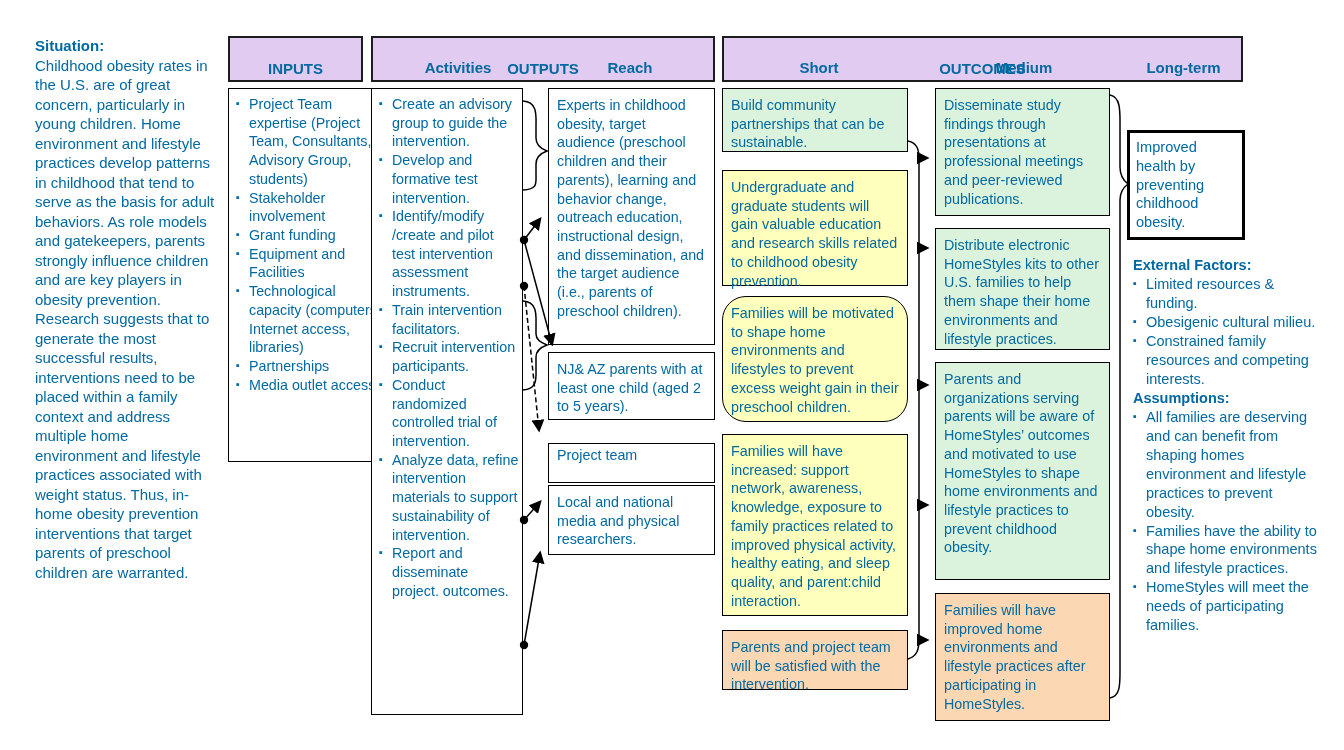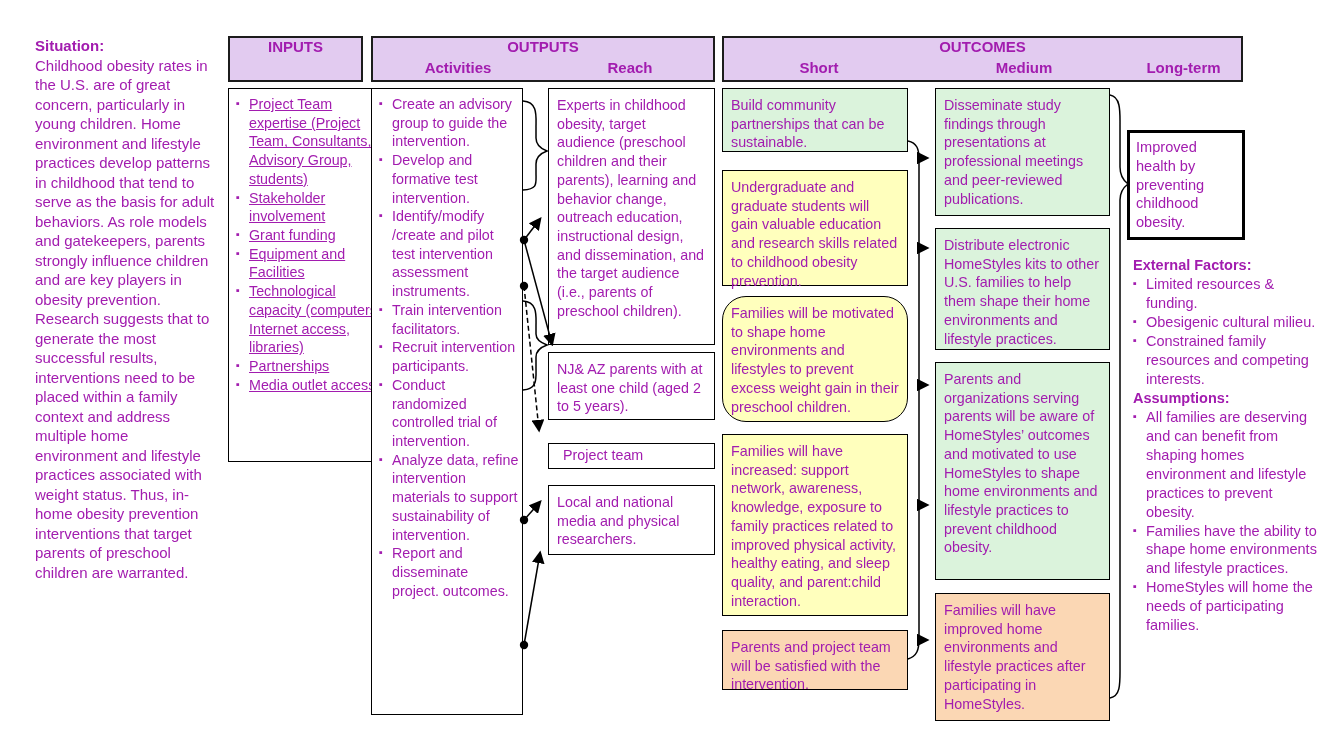--- a/index.html
+++ b/index.html
@@ -5,28 +5,28 @@
   :root{
     --purple:#e2cbf0;
     --green:#dbf3dc;
     --yellow:#ffffbd;
     --orange:#fbd7b4;
     --line:#000000;
   }
   html,body{margin:0;padding:0;background:#fff;}
   .canvas{
     position:relative;width:1344px;height:750px;background:#fff;
-    font-family:"Liberation Sans",sans-serif;color:#a21caf;overflow:hidden;
+    font-family:"Liberation Sans",sans-serif;color:#0369a1;overflow:hidden;
   }
   .box{position:absolute;box-sizing:border-box;border:1.6px solid var(--line);background:#fff;}
   .hdr{
     position:absolute;box-sizing:border-box;border:2px solid #1c1c1c;background:var(--purple);
     font-weight:bold;font-size:15px;text-align:center;
   }
-  .hdr .toplab{display:block;padding-top:0;}
+  .hdr .toplab{display:block;padding-top:22px;}
   .sublab{position:absolute;bottom:4px;font-weight:bold;font-size:15px;text-align:center;}
   .txt{font-size:14.3px;line-height:1.31;}
   .pad{padding:7px 8px;}
   .bullet-list{padding:6px 3px 6px 7px;}
   .bullet{position:relative;padding-left:13px;font-size:14.3px;line-height:1.31;}
   .bullet::before{content:"▪";position:absolute;left:0;top:1px;font-size:11px;}
   .green{background:var(--green);}
   .yellow{background:var(--yellow);}
   .orange{background:var(--orange);}
   .sidebox{position:absolute;font-size:14.5px;line-height:1.3;}
@@ -61,21 +61,21 @@
     <span class="sublab" style="left:170px;width:174px;">Reach</span>
   </div>
 
   <div class="hdr" style="left:722px;top:36px;width:521px;height:46px;">
     <span class="toplab">OUTCOMES</span>
     <span class="sublab" style="left:0;width:190px;">Short</span>
     <span class="sublab" style="left:205px;width:190px;">Medium</span>
     <span class="sublab" style="left:398px;width:123px;">Long-term</span>
   </div>
 
-  <div class="box bullet-list" style="left:228px;top:88px;width:157px;height:374px;text-decoration:underline;">
+  <div class="box bullet-list" style="left:228px;top:88px;width:157px;height:374px;">
     <div class="bullet">Project Team expertise (Project Team, Consultants, Advisory Group, students)</div>
     <div class="bullet">Stakeholder involvement</div>
     <div class="bullet">Grant funding</div>
     <div class="bullet">Equipment and Facilities</div>
     <div class="bullet">Technological capacity (computers, Internet access, libraries)</div>
     <div class="bullet">Partnerships</div>
     <div class="bullet">Media outlet access</div>
   </div>
 
   <div class="box bullet-list" style="left:371px;top:88px;width:152px;height:627px;">
@@ -84,21 +84,21 @@
     <div class="bullet">Identify/modify /create and pilot test intervention assessment instruments.</div>
     <div class="bullet">Train intervention facilitators.</div>
     <div class="bullet">Recruit intervention participants.</div>
     <div class="bullet">Conduct randomized controlled trial of intervention.</div>
     <div class="bullet">Analyze data, refine intervention materials to support sustainability of intervention.</div>
     <div class="bullet">Report and disseminate project. outcomes.</div>
   </div>
 
   <div class="box txt pad" style="left:548px;top:88px;width:167px;height:257px;">Experts in childhood obesity, target audience (preschool children and their parents), learning and behavior change, outreach education, instructional design, and dissemination, and the target audience (i.e., parents of preschool children).</div>
   <div class="box txt pad" style="left:548px;top:352px;width:167px;height:68px;">NJ&amp; AZ parents with at least one child (aged 2 to 5 years).</div>
-  <div class="box txt" style="left:548px;top:443px;width:167px;height:26px;padding:2px 14px;">Project team</div>
+  <div class="box txt" style="left:548px;top:443px;width:167px;height:40px;padding:2px 8px;">Project team</div>
   <div class="box txt pad" style="left:548px;top:485px;width:167px;height:70px;">Local and national media and physical researchers.</div>
 
   <div class="box txt pad green" style="left:722px;top:88px;width:186px;height:64px;">Build community partnerships that can be sustainable.</div>
   <div class="box txt pad yellow" style="left:722px;top:170px;width:186px;height:116px;">Undergraduate and graduate students will gain valuable education and research skills related to childhood obesity prevention.</div>
   <div class="box txt pad yellow" style="left:722px;top:296px;width:186px;height:126px;border-radius:24px;">Families will be motivated to shape home environments and lifestyles to prevent excess weight gain in their preschool children.</div>
   <div class="box txt pad yellow" style="left:722px;top:434px;width:186px;height:182px;">Families will have increased:  support network,  awareness, knowledge, exposure to family practices related to improved physical activity, healthy eating, and sleep quality, and parent:child interaction.</div>
   <div class="box txt pad orange" style="left:722px;top:630px;width:186px;height:60px;">Parents and project team will be satisfied with the intervention.</div>
 
   <div class="box txt pad green" style="left:935px;top:88px;width:175px;height:128px;">Disseminate study findings through presentations at professional meetings and peer-reviewed publications.</div>
   <div class="box txt pad green" style="left:935px;top:228px;width:175px;height:122px;">Distribute electronic HomeStyles kits to other U.S. families to help them shape their home environments and lifestyle practices.</div>
@@ -108,21 +108,21 @@
   <div class="longbox" style="left:1127px;top:130px;width:118px;height:110px;">Improved health by preventing childhood obesity.</div>
 
   <div class="sidebox" style="left:1133px;top:256px;width:192px;">
     <div class="title">External Factors:</div>
     <div class="bullet">Limited resources &amp; funding.</div>
     <div class="bullet">Obesigenic cultural milieu.</div>
     <div class="bullet">Constrained family resources and competing interests.</div>
     <div class="title">Assumptions:</div>
     <div class="bullet">All families are deserving and can benefit from shaping homes environment and lifestyle practices to prevent obesity.</div>
     <div class="bullet">Families have the ability to shape home environments and lifestyle practices.</div>
-    <div class="bullet">HomeStyles will home the needs of participating families.</div>
+    <div class="bullet">HomeStyles will meet the needs of participating families.</div>
   </div>
 
   <svg class="overlay" width="1344" height="750" viewBox="0 0 1344 750">
     <defs>
       <marker id="ah" viewBox="0 0 10 10" refX="8" refY="5" markerWidth="8.5" markerHeight="8.5" orient="auto-start-reverse">
         <path d="M0,0 L10,5 L0,10 z" fill="#000"></path>
       </marker>
     </defs>
 
     <g stroke="#000" stroke-width="1.5" fill="none">

